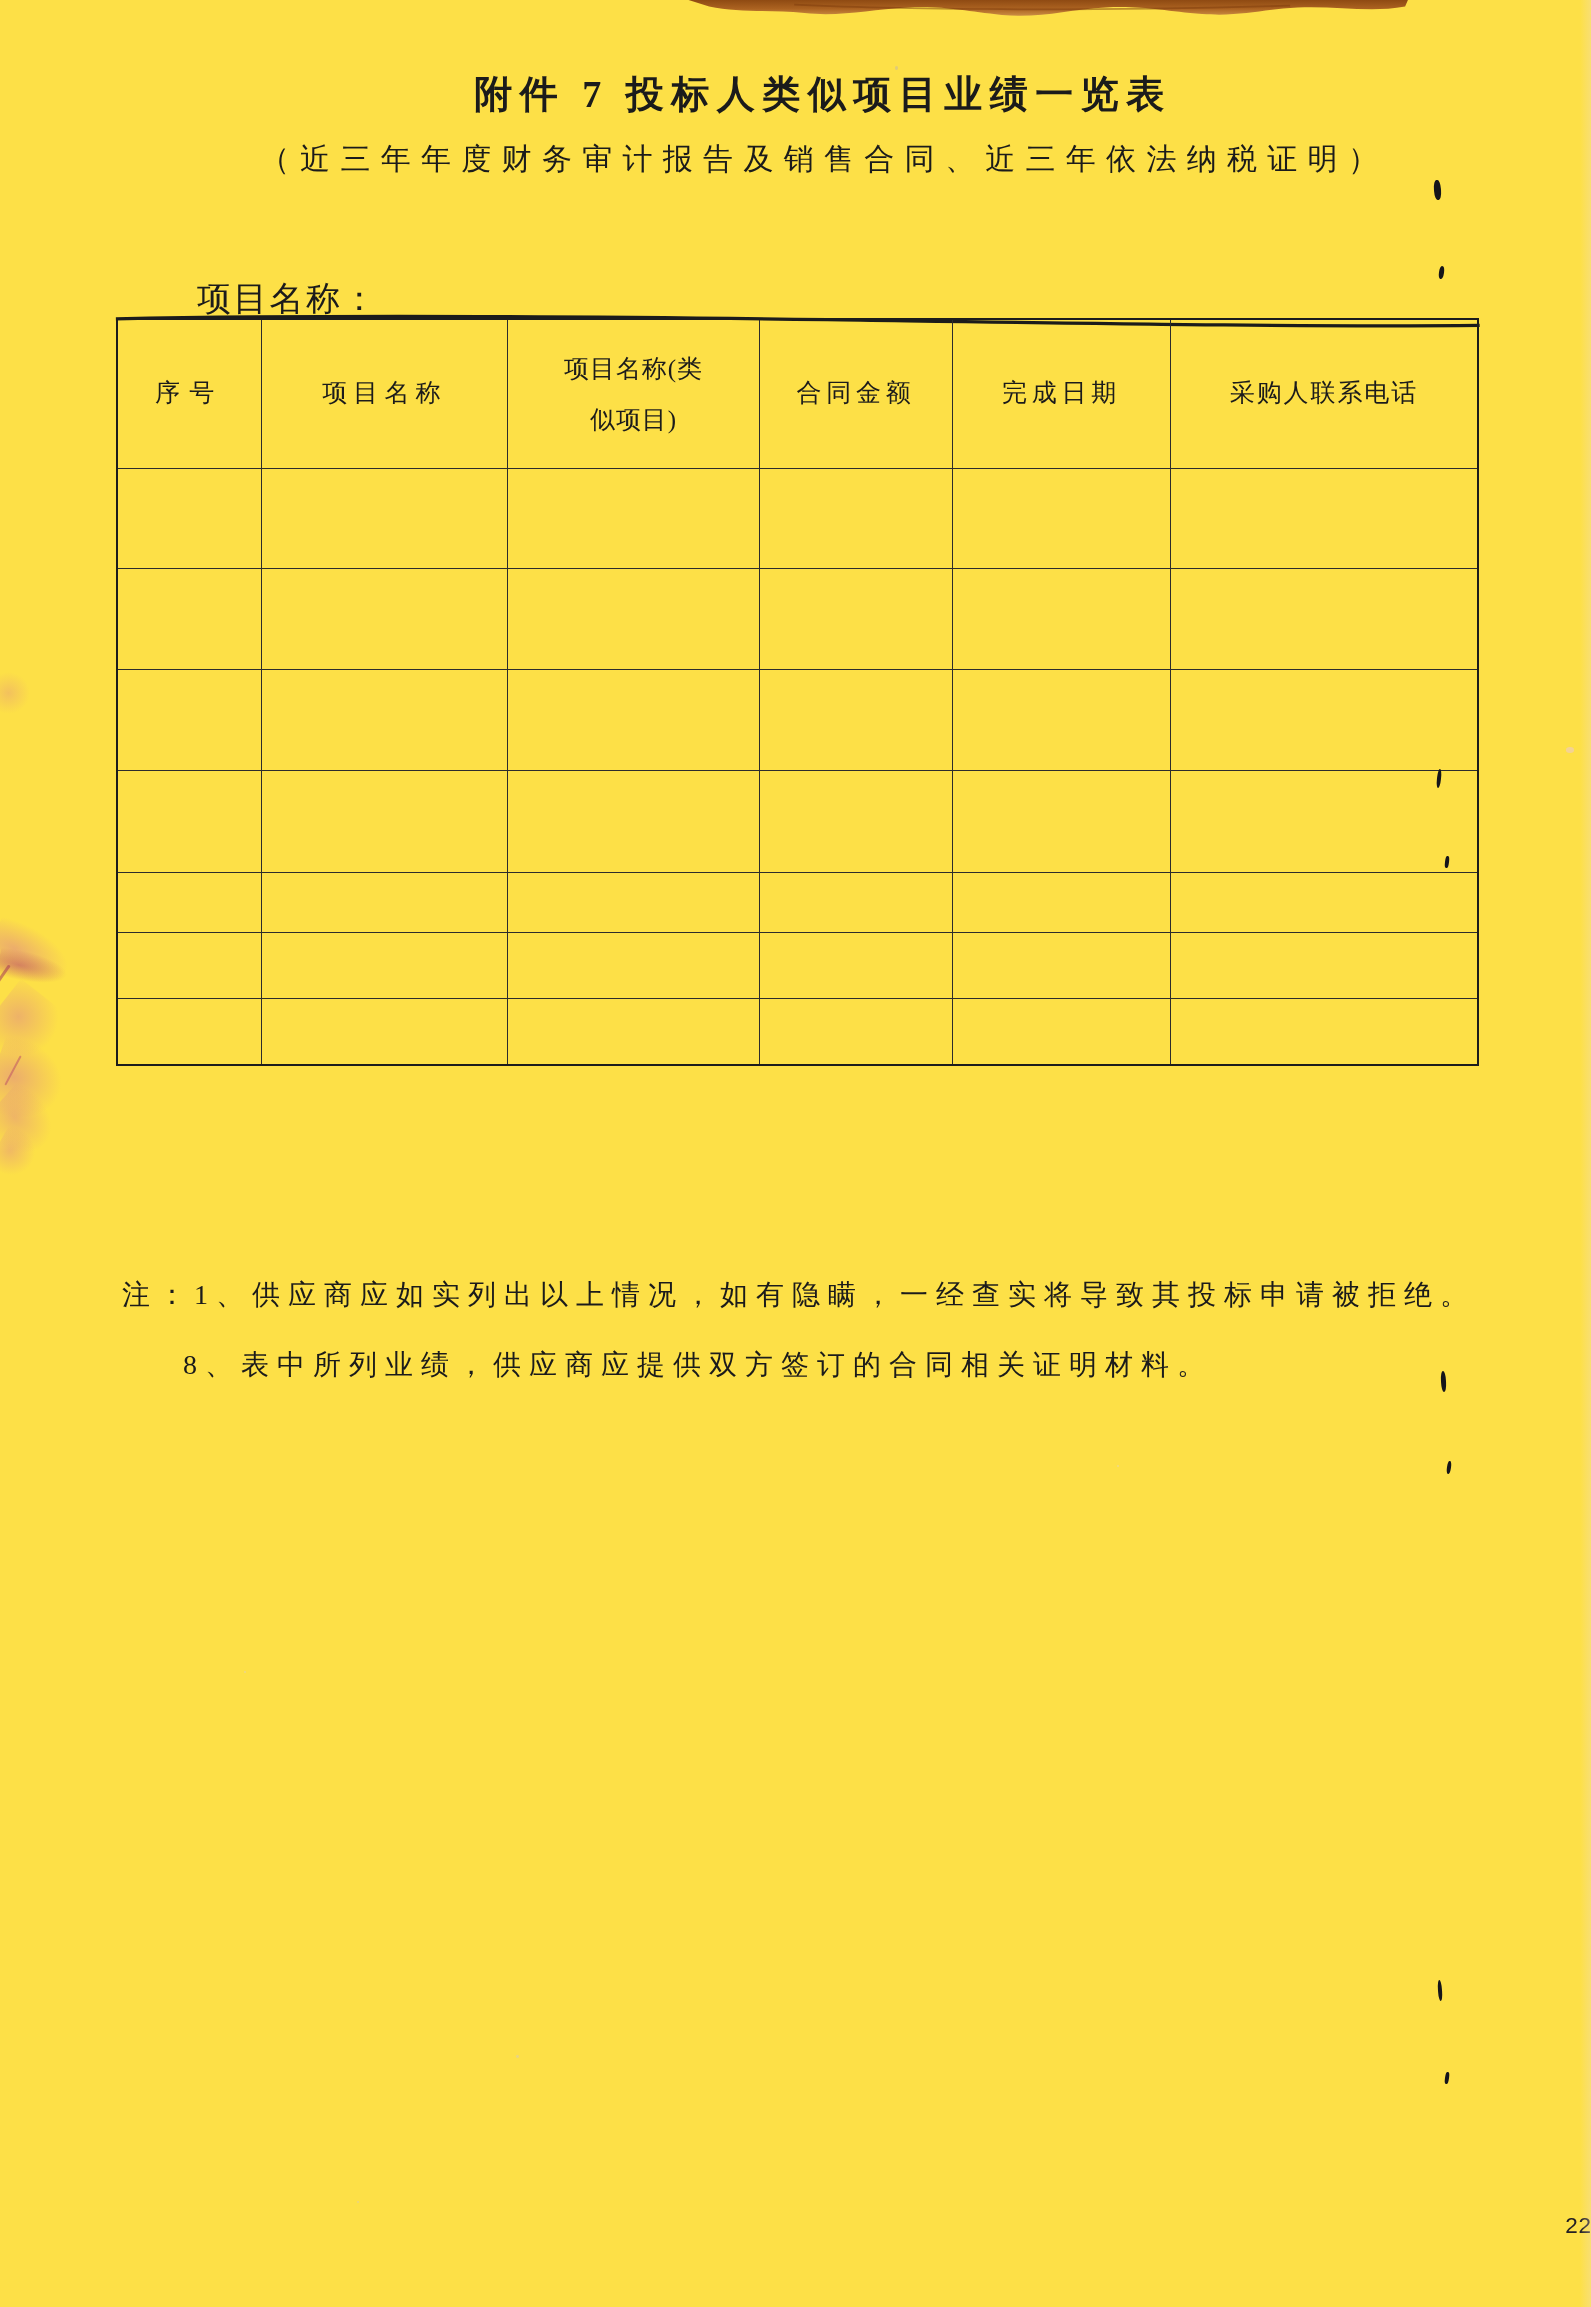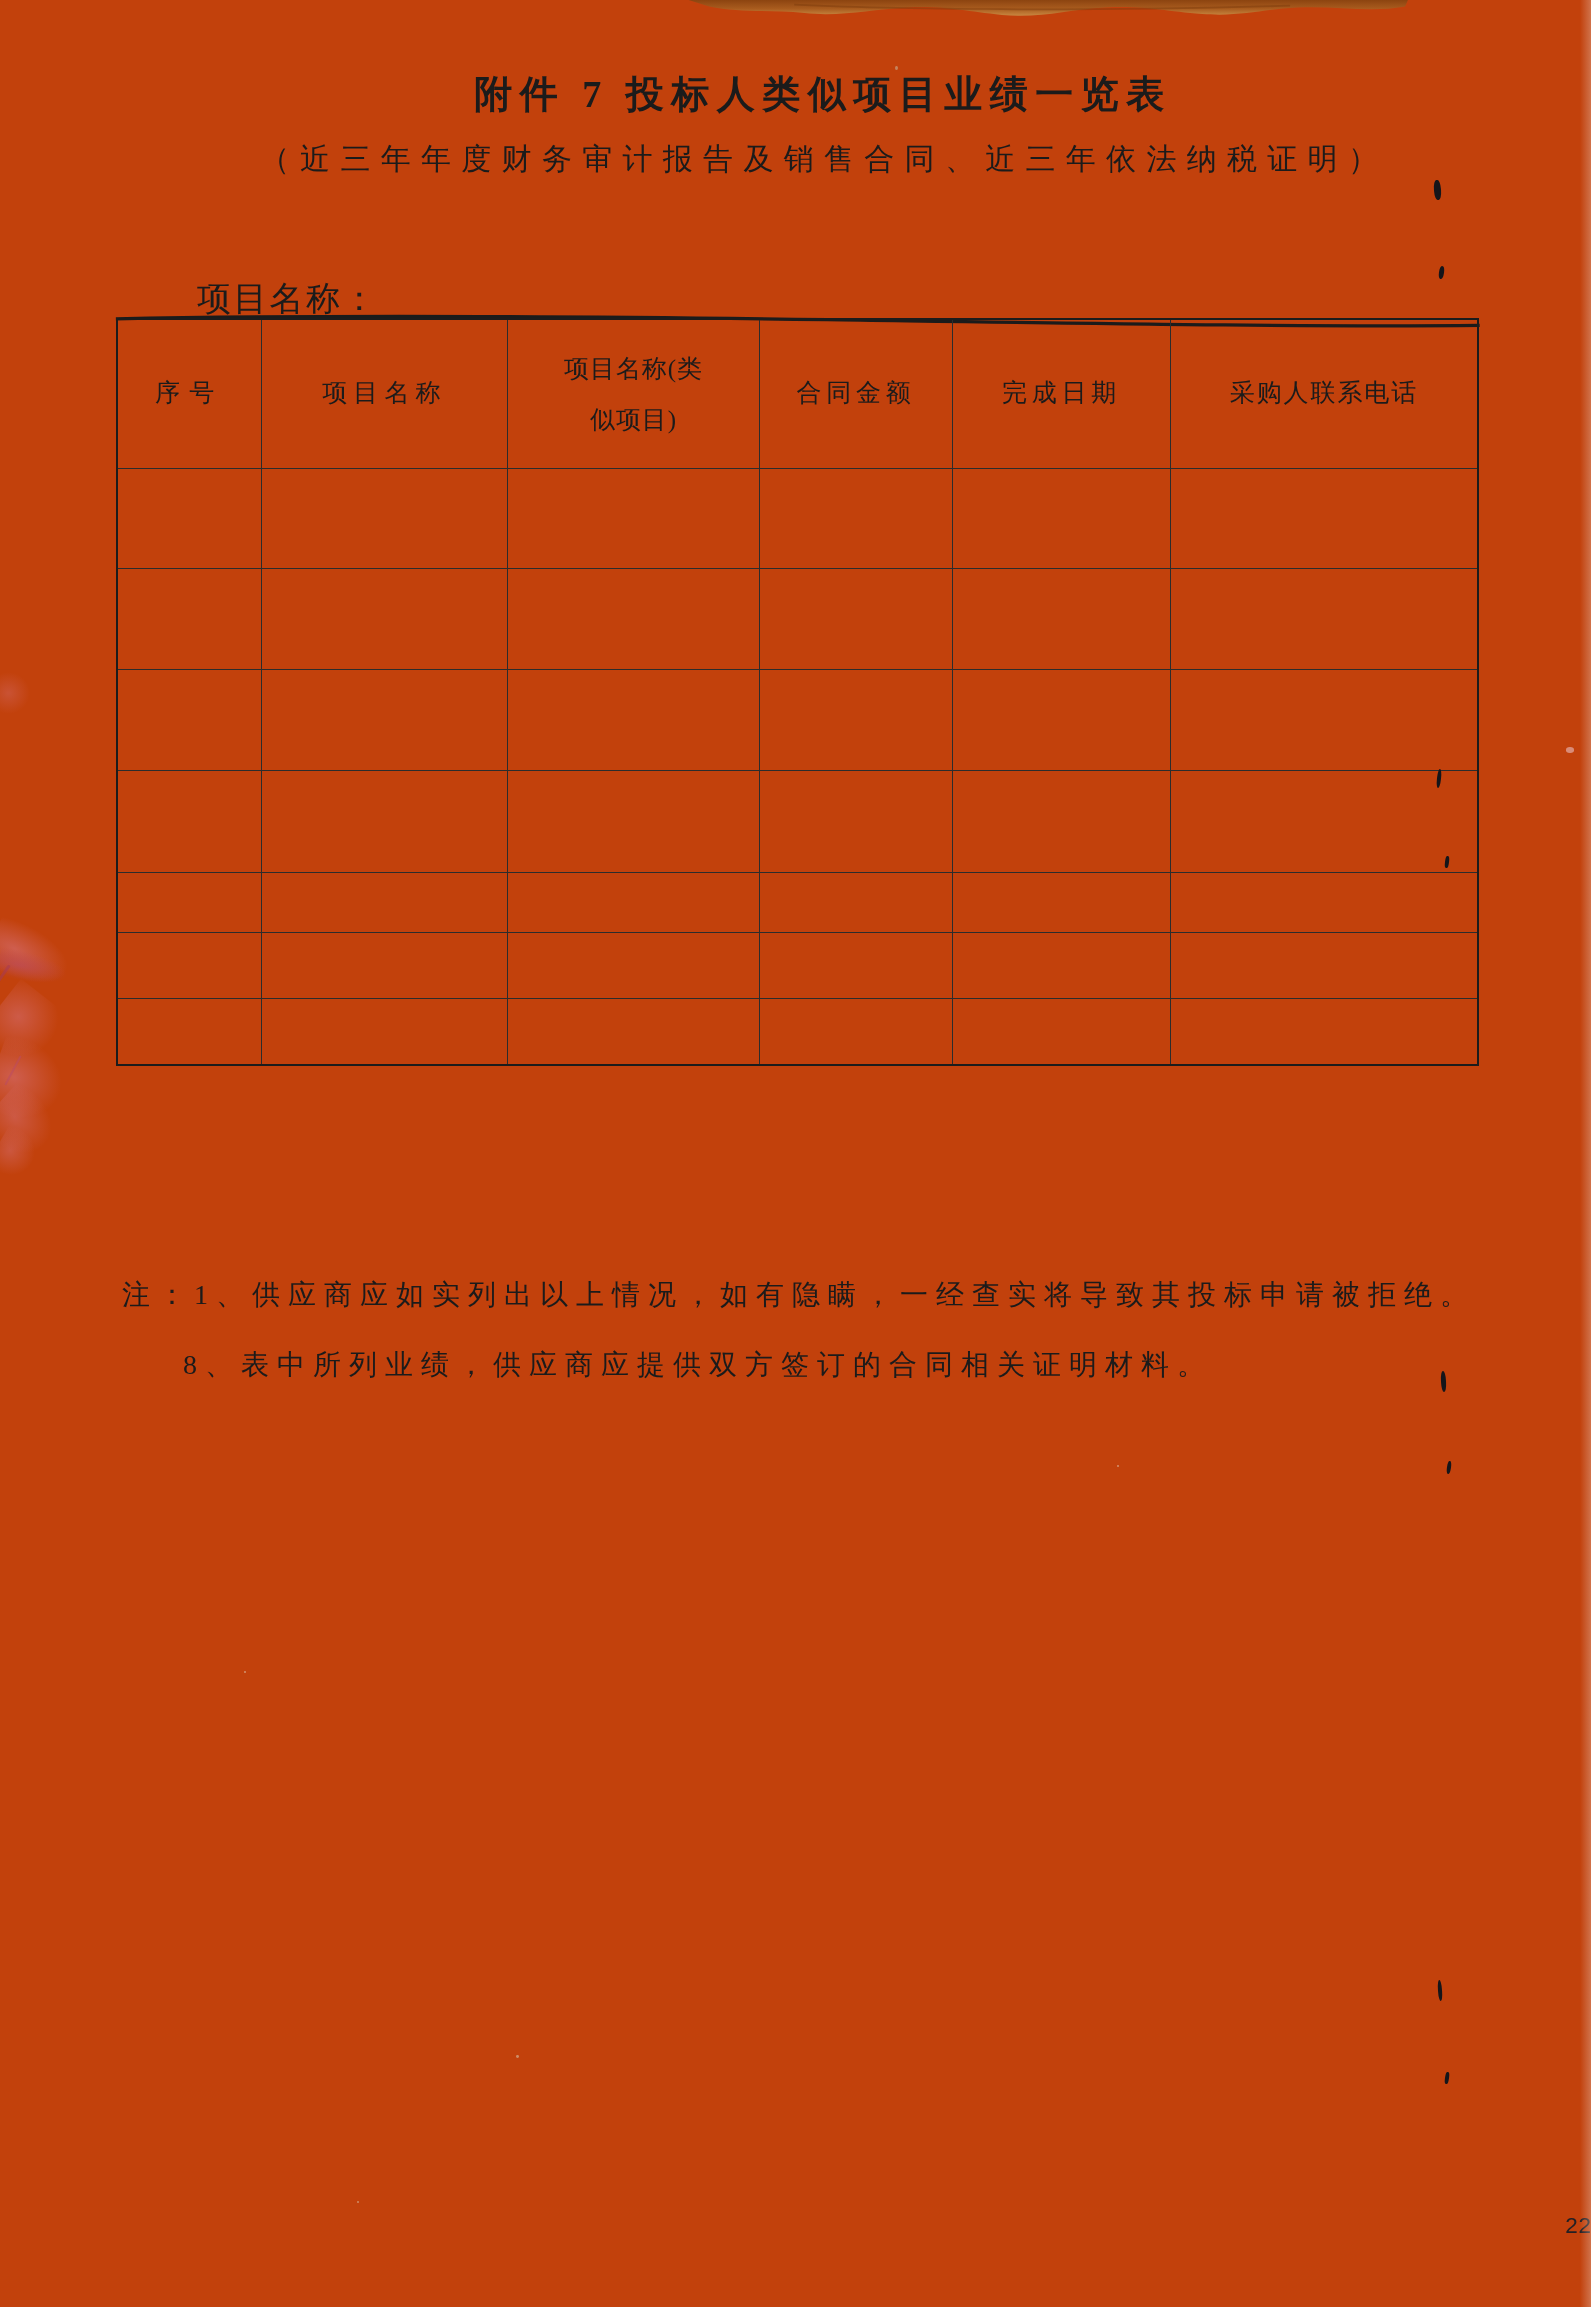--- a/index.html
+++ b/index.html
@@ -1,19 +1,19 @@
 <!DOCTYPE html>
 <html style="font-size:7.5px"><head>
 <meta charset="utf-8">
 <style>
   html,body{margin:0;padding:0;background:#e8e6e2;}
   .page{
     position:relative;
     width:1592px;height:2307px;
-    background:#c2410c;
+    background:#fde047;
     overflow:hidden;
     font-family:"Liberation Serif","DejaVu Serif",serif;
     color:#1b1b1b;
   }
   
   .doc-title{
     position:absolute;top:69px;left:0;width:100%;
     text-align:center;
     font-size:38px;font-weight:700;letter-spacing:7.5px;
     transform:translateX(27px);

